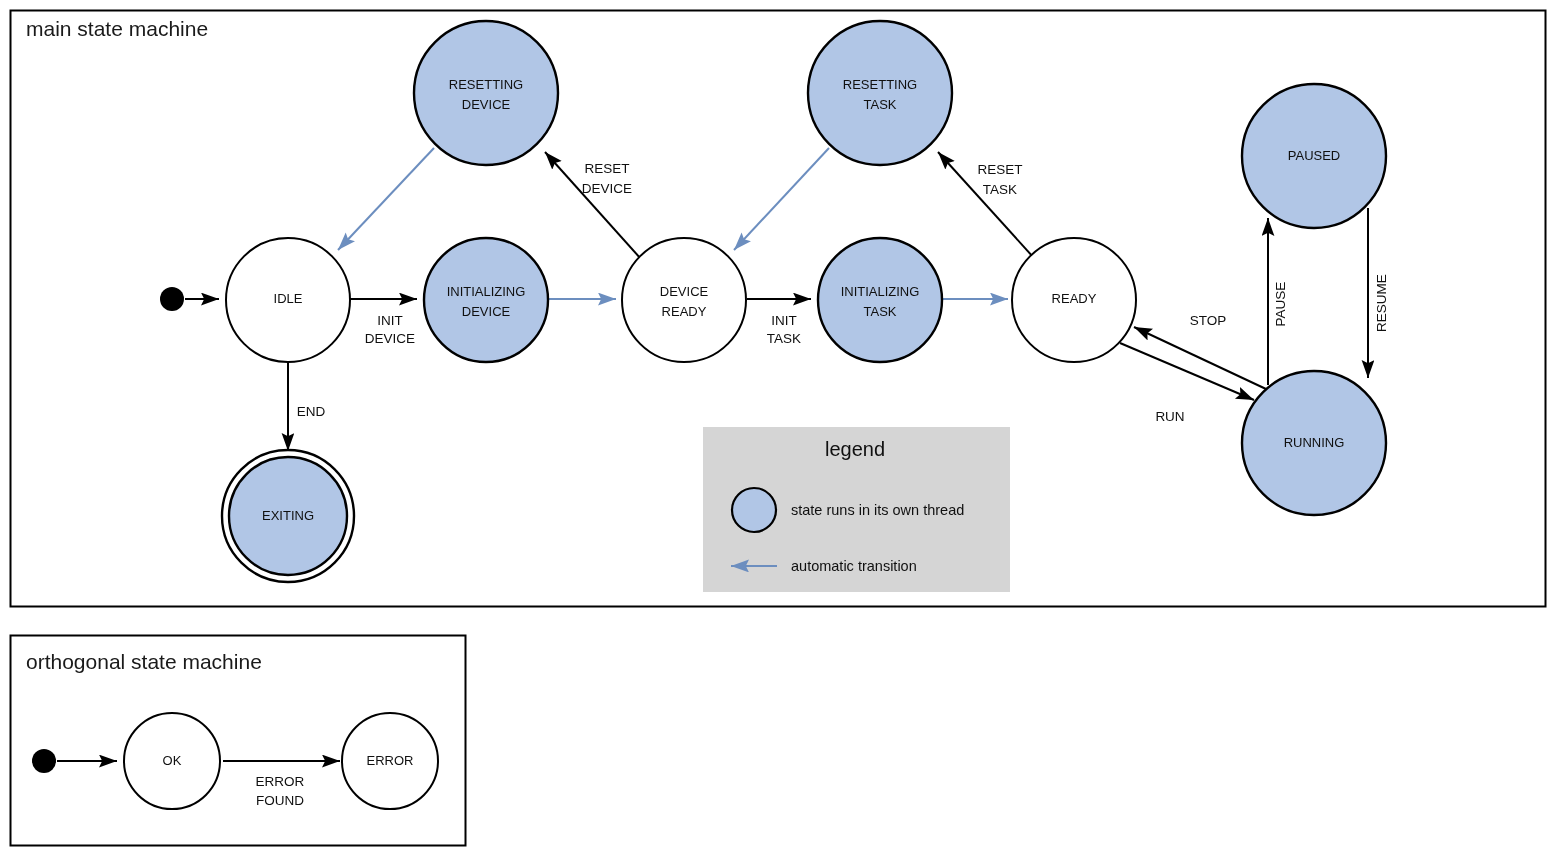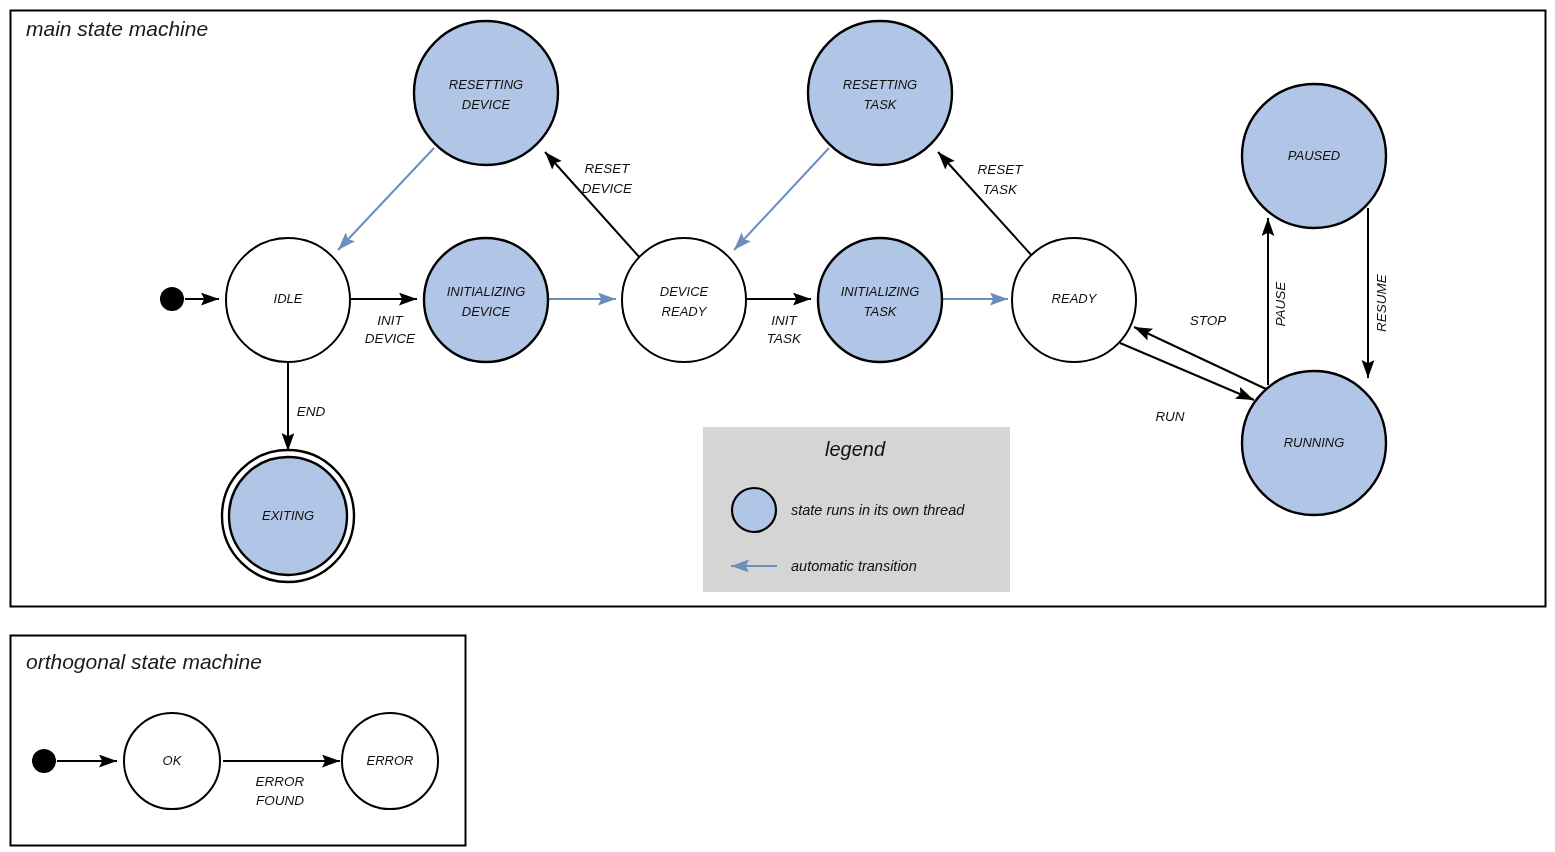--- a/index.html
+++ b/index.html
@@ -1,17 +1,17 @@
 <!DOCTYPE html>
 <html><head>
 <meta charset="utf-8">
 <style>
   html,body{margin:0;padding:0;background:#ffffff;}
   body{width:1555px;height:852px;font-family:"Liberation Sans",sans-serif;position:relative;overflow:hidden;}
-  #stage{position:absolute;left:0;top:0;width:1555px;height:696px;font-style:italic;}
+  #stage{position:absolute;left:0;top:0;width:1555px;height:696px;}
   svg{position:absolute;left:0;top:0;}
   .state-label{font-family:"Liberation Sans",sans-serif;font-size:13px;fill:#101010;text-anchor:middle;dominant-baseline:middle;}
   .edge-label{font-family:"Liberation Sans",sans-serif;font-size:13.5px;fill:#101010;text-anchor:middle;dominant-baseline:middle;}
   .frame-title{font-family:"Liberation Sans",sans-serif;font-size:21px;fill:#1a1a1a;dominant-baseline:middle;}
   .legend-title{font-family:"Liberation Sans",sans-serif;font-size:20px;fill:#101010;text-anchor:middle;dominant-baseline:middle;}
   .legend-text{font-family:"Liberation Sans",sans-serif;font-size:14.5px;fill:#101010;dominant-baseline:middle;}
 </style>
 </head>
 <body>
 

